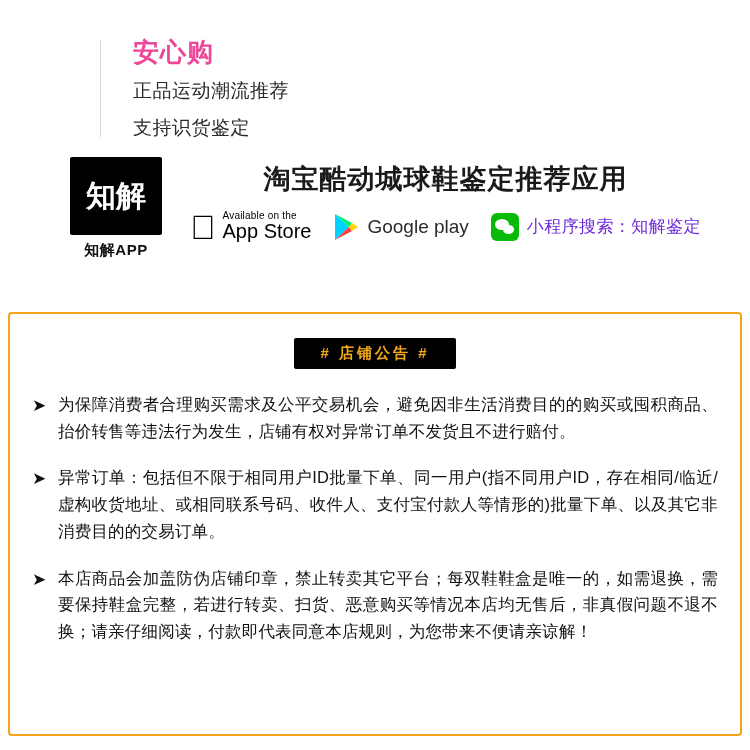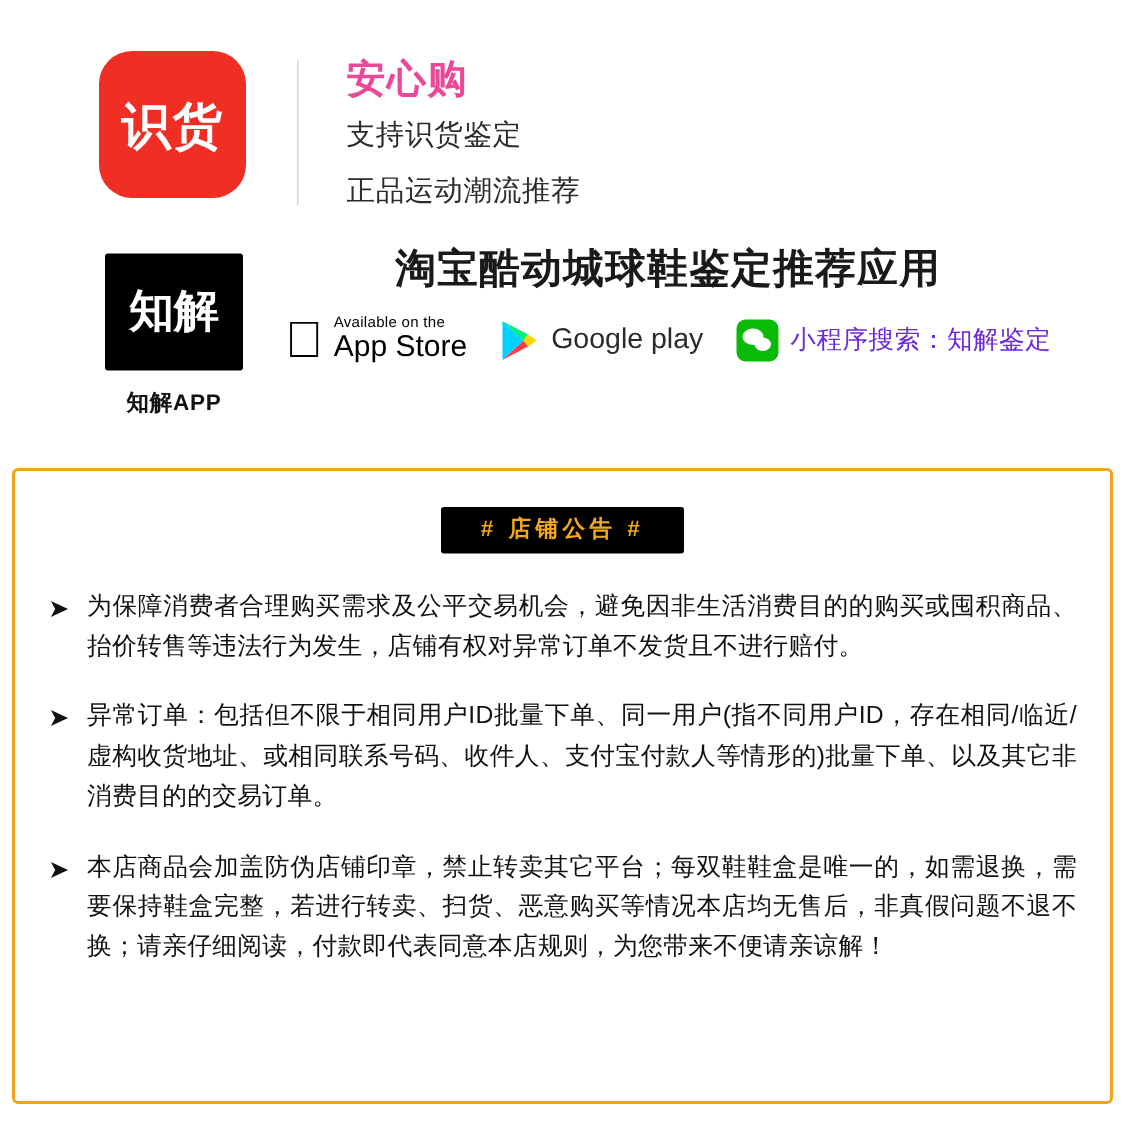--- a/index.html
+++ b/index.html
@@ -92,21 +92,21 @@
     text-align: center;
   }
   .zhijie-logo {
     width: 92px;
     height: 78px;
     background: #000000;
     color: #ffffff;
     display: flex;
     align-items: center;
     justify-content: center;
-    margin: 12px auto;
+    margin: 0 auto;
     border-radius: 2px;
   }
   .zhijie-logo .zj-text {
     font-size: 30px;
     font-weight: bold;
     line-height: 1.05;
     letter-spacing: 0px;
     display: block;
     text-align: center;
   }
@@ -270,28 +270,25 @@
   }
 </style>
 </head>
 <body>
 
 <div class="page">
 
   <div class="top">
 
     <div class="brand-row">
-      <div class="shihuo-logo">
-        <span class="sh-text">识货</span>
-      </div>
       <div class="brand-divider"></div>
       <div class="brand-text">
         <div class="brand-title">安心购</div>
+        <div class="brand-sub">正品运动潮流推荐</div>
         <div class="brand-sub">支持识货鉴定</div>
-        <div class="brand-sub">正品运动潮流推荐</div>
       </div>
     </div>
 
     <div class="app-row">
       <div class="zhijie-block">
         <div class="zhijie-logo">
           <span class="zj-text">知解</span>
         </div>
         <div class="zhijie-caption">知解APP</div>
       </div>

